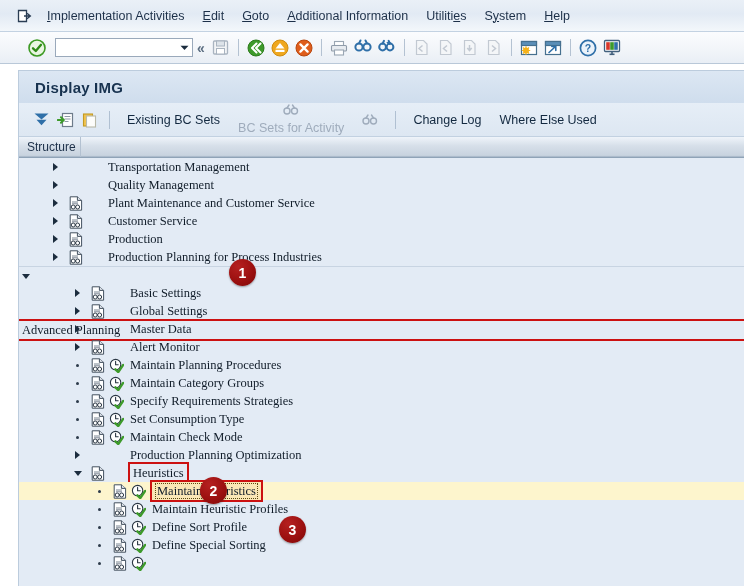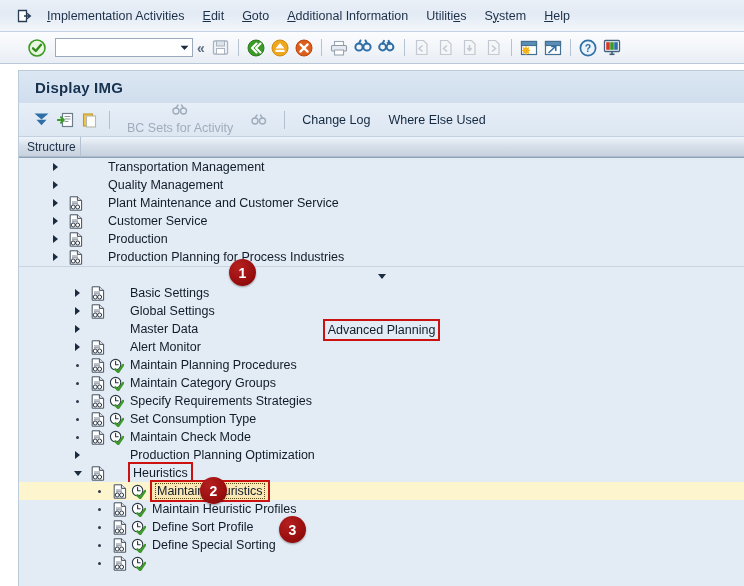--- a/index.html
+++ b/index.html
@@ -179,24 +179,24 @@
   
   .tree {
     position: relative;
     background: #e3ebf5;
     height: 428px;
     overflow: hidden;
   }
   .trow {
     height: 18px;
     display: flex;
-    align-items: center;
     white-space: nowrap;
     position: relative;
     box-sizing: border-box;
+    font-family: Liberation Serif, serif;
   }
   .trow.sep-above { border-top: 1px solid #c8d4e2; flex-direction: column; }
   .trow.rowhl { background: #fdf5cd; }
   .tlabel {
     font-size: 12.5px;
     color: #101c29;
     line-height: 18px;
   }
   .twist {
     width: 13px; height: 18px;
@@ -436,20 +436,23 @@
       </svg>
     </div>
     <div class="at-ico">
       <svg class="svgico" width="17" height="16" viewBox="0 0 17 16">
         <rect x="2.5" y="2" width="9" height="12" fill="#f1c34e" stroke="#c49a22" stroke-width="1.1"></rect>
         <rect x="5.5" y="4" width="9" height="11" fill="#fdfdfb" stroke="#b9b9a8" stroke-width="1.1"></rect>
       </svg>
     </div>
     <div class="at-sep"></div>
 
+    <div class="at-btn">
+      <span>Existing BC Sets</span>
+    </div>
     <div class="at-btn disabled">
       <span>
         <svg class="svgico" width="16" height="12" viewBox="0 0 16 12">
           <circle cx="4" cy="7" r="3" fill="none" stroke="#9facbc" stroke-width="1.4"></circle>
           <circle cx="11.5" cy="7" r="3" fill="none" stroke="#9facbc" stroke-width="1.4"></circle>
           <path d="M4 4 L6 1 M11.5 4 L9.5 1" stroke="#9facbc" stroke-width="1.4" stroke-linecap="round"></path>
         </svg>
       </span>
       <span>BC Sets for Activity</span>
     </div>

